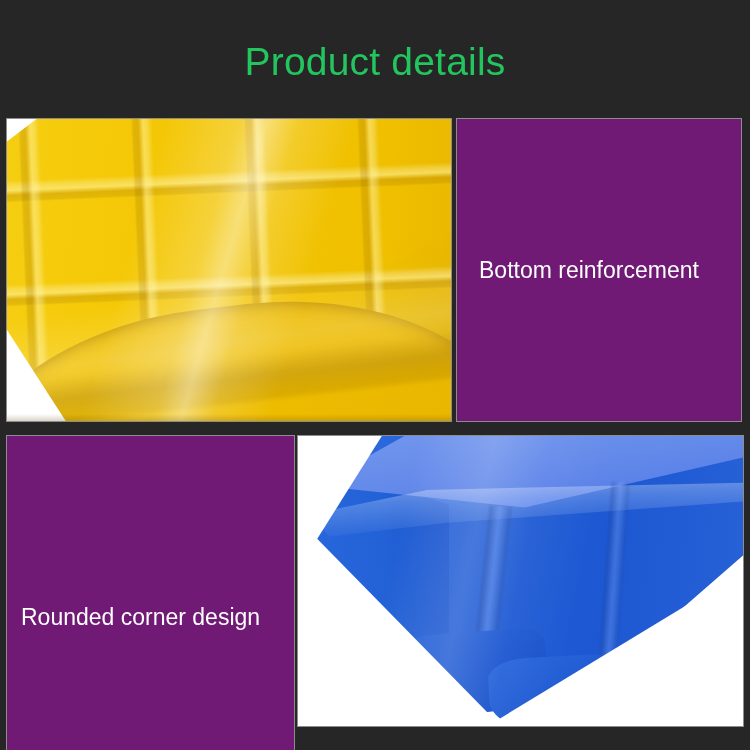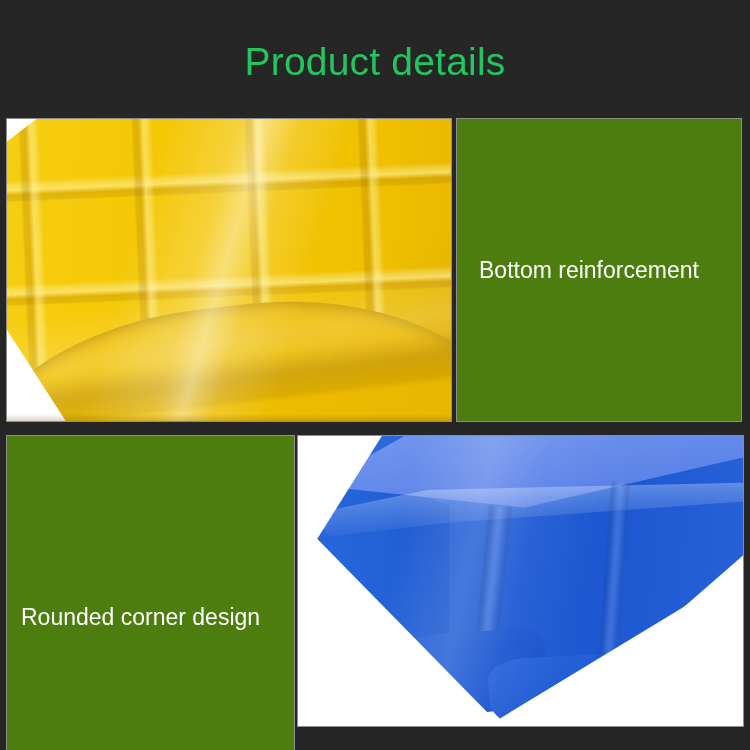--- a/index.html
+++ b/index.html
@@ -31,21 +31,21 @@
     white-space: nowrap;
   }
 
   
   .panel {
     position: absolute;
     overflow: hidden;
     box-sizing: border-box;
   }
   .caption-panel {
-    background: #4d7c0f;
+    background: #701a75;
     border: 1px solid #8d8d8d;
     display: flex;
     align-items: center;
   }
   .caption-text {
     color: #ffffff;
     font-size: 23px;
     font-weight: 400;
     line-height: 30px;
     white-space: nowrap;

